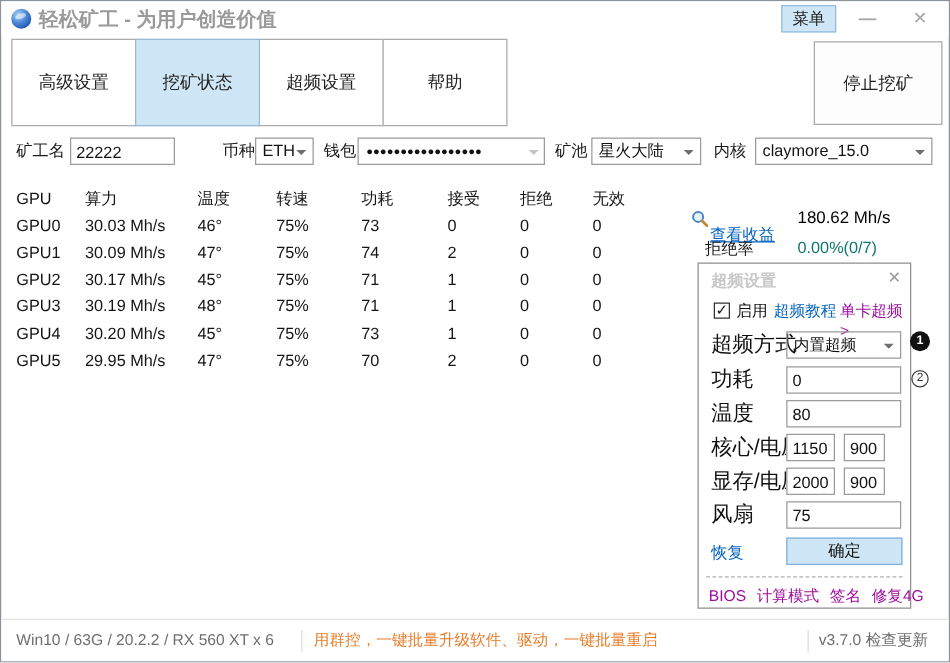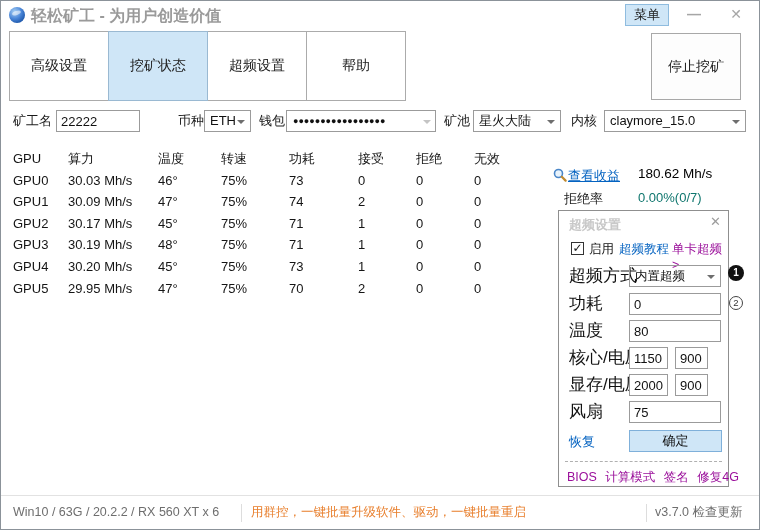--- a/index.html
+++ b/index.html
@@ -19,21 +19,21 @@
     color:#a6a6a6; font-size:14px; font-weight:bold; }
   .cap-min { left:680px; }
   .cap-close { left:722px; }
 
   
   .tabs { position:absolute; left:8px; top:30px; display:flex; }
   .tab { width:100px; height:70px; background:#fff; border:1px solid #ababab; margin-left:-1px;
     display:flex; align-items:center; justify-content:center; font-size:14px; color:#222; }
   .tab:first-child { margin-left:0; }
   .tab.active { background:#cfe6f7; border-color:#9ab9d2; z-index:2; }
-  .stop-btn { position:absolute; left:650px; top:32px; width:90px; height:67px; background:#fdfdfd;
+  .stop-btn { position:absolute; left:650px; top:32px; width:103px; height:67px; background:#fdfdfd;
     border:1px solid #a8a8a8; font-size:14px; color:#222; text-align:center; }
 
   
   .flabel { position:absolute; top:108px; height:24px; line-height:24px; font-size:13px; color:#1a1a1a; }
   .tbox { position:absolute; top:109px; height:22px; border:1px solid #9b9b9b; background:#fff;
     font-size:13px; color:#111; padding:0 4px; }
   .combo { position:absolute; top:109px; height:22px; border:1px solid #9b9b9b; background:#fff;
     font-size:13px; color:#111; line-height:20px; padding:0 16px 0 5px; white-space:nowrap; overflow:hidden; }
   .arr { position:absolute; right:5px; top:9px; width:0; height:0; border-left:4px solid transparent;
     border-right:4px solid transparent; border-top:4px solid #6e6e6e; }
@@ -43,21 +43,21 @@
   .wallet .warr { position:absolute; right:4px; top:9px; width:0; height:0; border-left:4px solid transparent;
     border-right:4px solid transparent; border-top:4px solid #c4c4c4; }
 
   
   .gtable { position:absolute; left:12px; top:147px; display:grid;
     grid-template-columns:55px 90px 63px 68px 69px 58px 58px 60px; grid-auto-rows:21.6px;
     font-size:13px; color:#151515; }
   .gtable span { line-height:21.6px; }
 
   
-  .income-link { position:absolute; left:567px; top:166px; font-size:13px; color:#0563c1; text-decoration:underline; }
+  .income-link { position:absolute; left:567px; top:178px; font-size:13px; color:#0563c1; text-decoration:underline; }
   .mag { position:absolute; left:552px; top:167px; }
   .hashrate { position:absolute; left:637px; top:165px; font-size:13.5px; color:#000; }
   .rej-label { position:absolute; left:563px; top:189px; font-size:13px; color:#1a1a1a; }
   .rej-value { position:absolute; left:637px; top:189px; font-size:13px; color:#0f766e; }
 
   
   .panel { position:absolute; left:557px; top:209px; width:171px; height:277px; background:#fff;
     border:1px solid #8f8f8f; }
   .p-title { position:absolute; left:10px; top:5px; font-size:13px; font-weight:bold; color:#c8c8c8; }
   .p-close { position:absolute; right:7px; top:3px; font-size:13px; font-weight:bold; color:#9c9c9c; }

